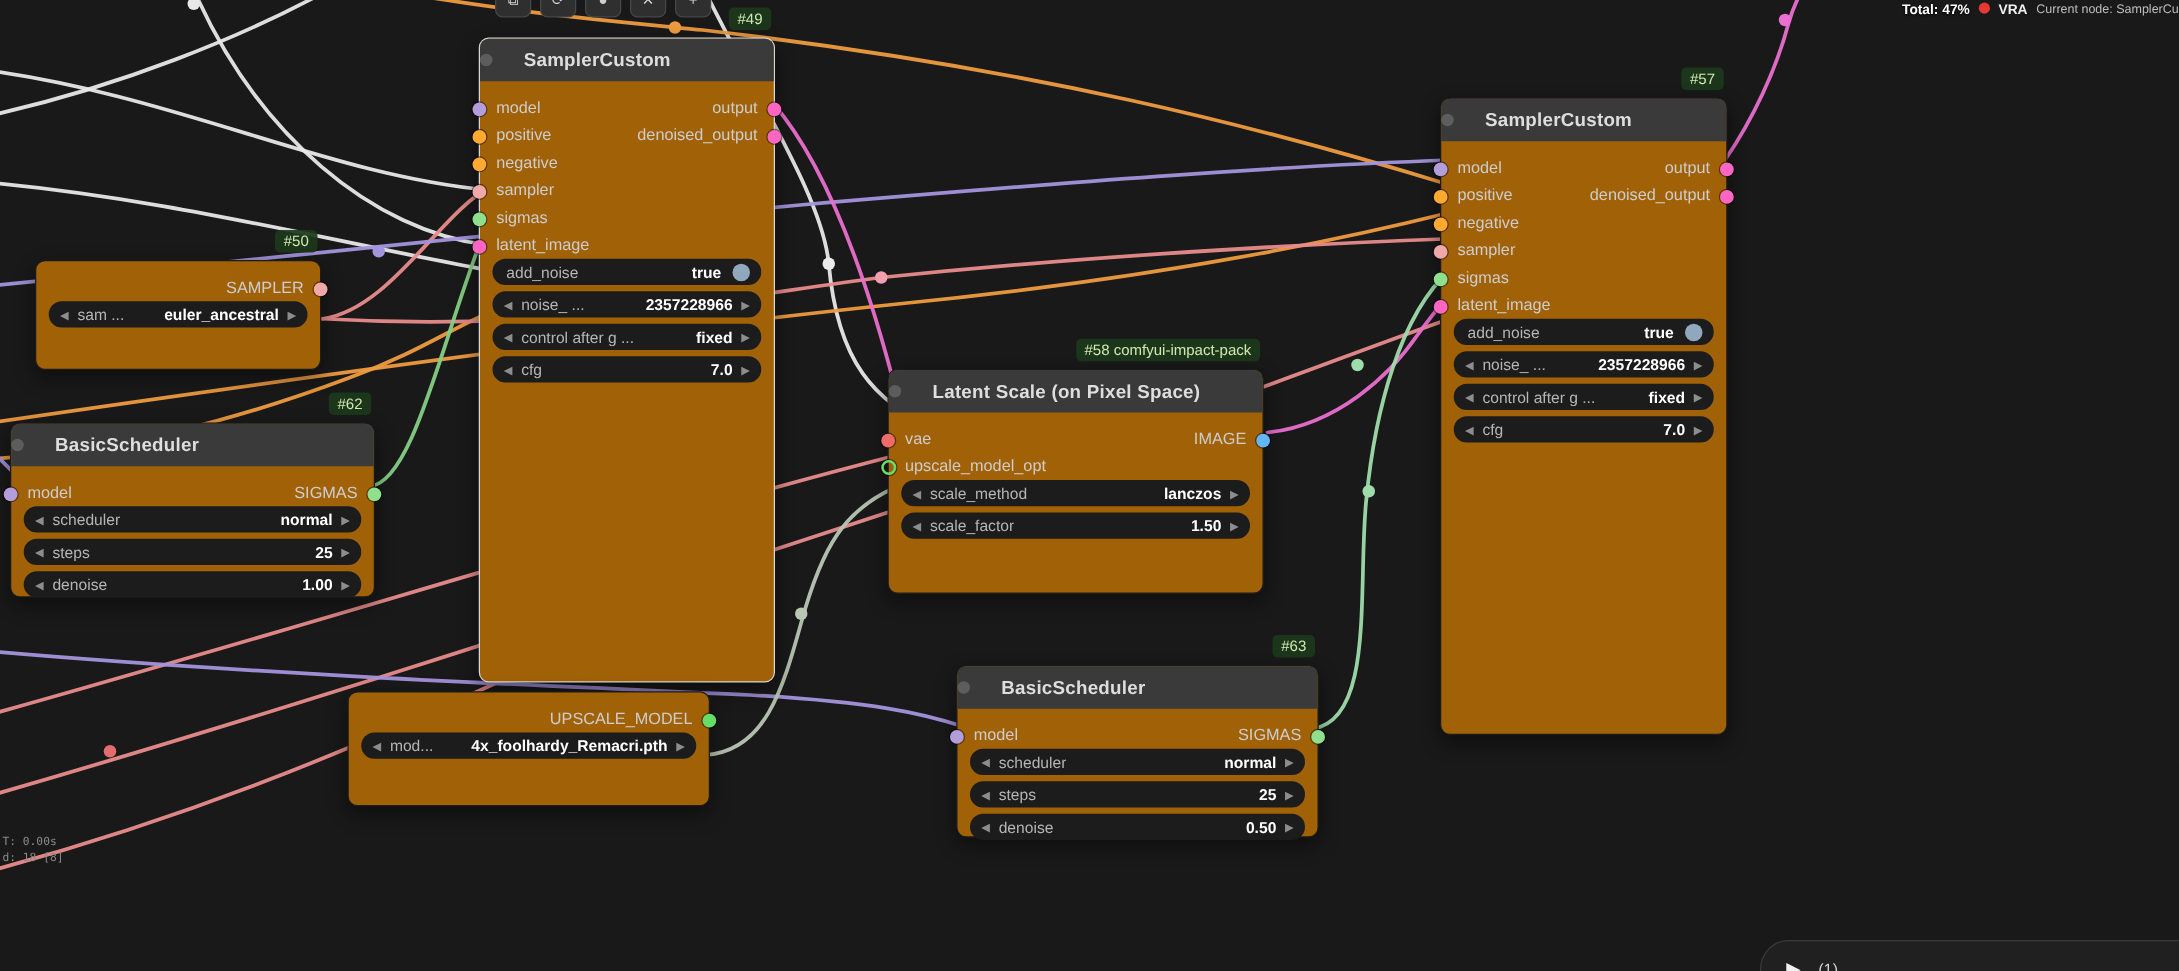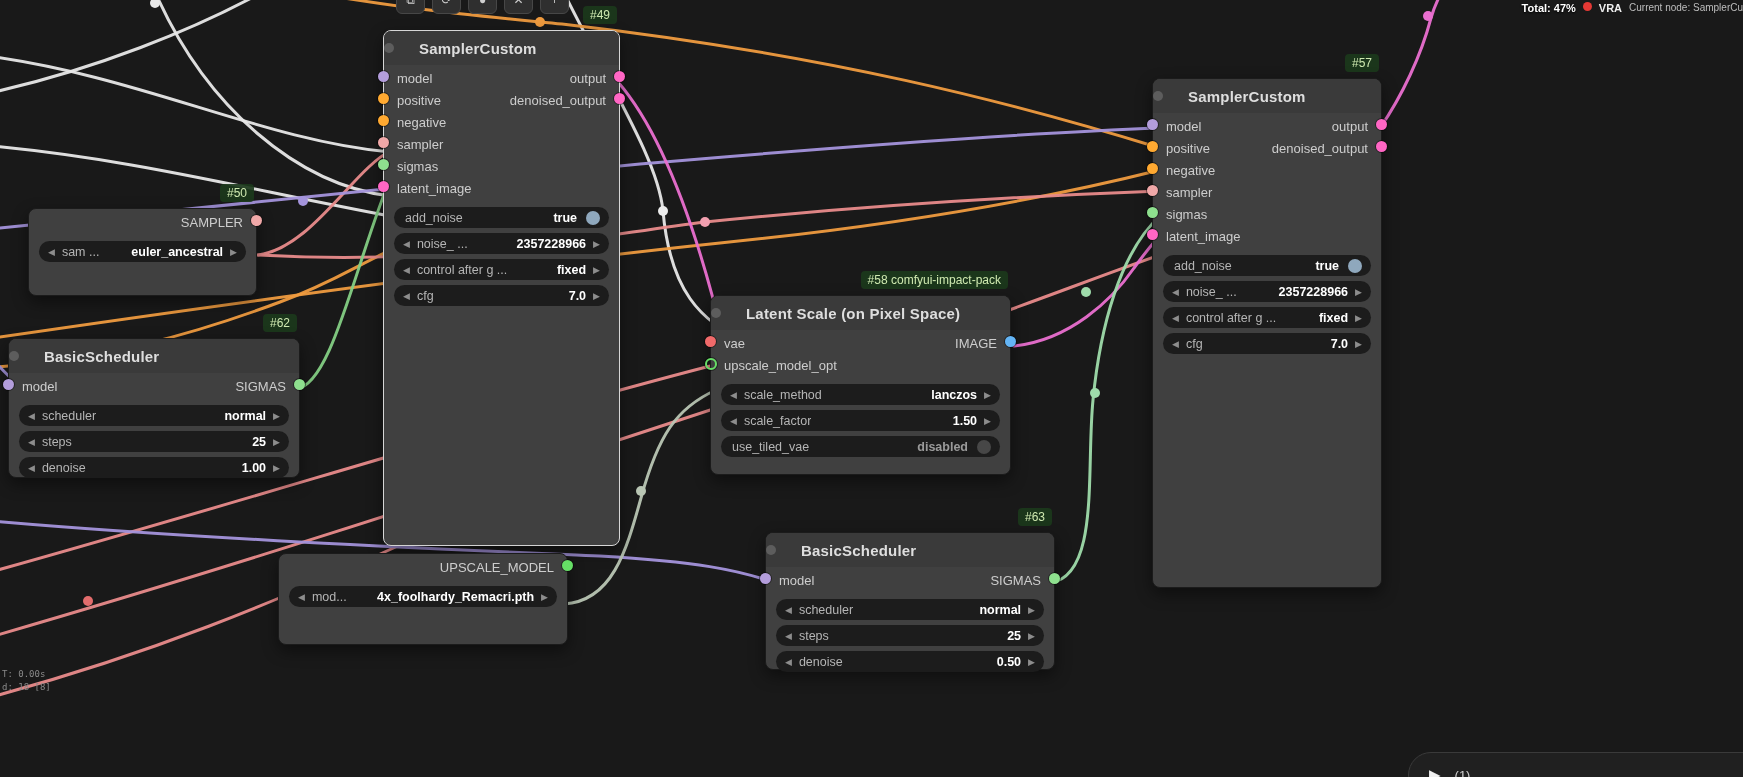--- a/index.html
+++ b/index.html
@@ -1,34 +1,34 @@
 <!DOCTYPE html>
 <html><head>
 <meta charset="utf-8">
 <style>
   html,body{margin:0;padding:0;background:#191919;width:1743px;height:777px;overflow:hidden;
     font-family:"Liberation Sans",sans-serif;position:relative;}
   #canvas{position:absolute;inset:0;width:1743px;height:777px;}
   svg.wires{position:absolute;left:0;top:0;z-index:1;}
   svg.wires path{fill:none;stroke-width:3;stroke-linecap:round;opacity:.95;}
 
-  .node{position:absolute;z-index:2;background:#404040;border:1px solid #1b1b1b;border-radius:8px;
+  .node{position:absolute;z-index:2;background:#a16207;border:1px solid #1b1b1b;border-radius:8px;
     box-shadow:0 6px 16px rgba(0,0,0,.45);box-sizing:border-box;}
   .node.selected{border:1.5px solid #d6d6d6;}
   .node-title{height:34px;background:#3a3a3a;border-radius:7px 7px 0 0;display:flex;align-items:center;
     gap:25px;padding:0 0;box-sizing:border-box;}
   .collapse-dot{width:10px;height:10px;border-radius:50%;background:#5d5d5d;flex:0 0 auto;}
   .title-text{color:#dedede;font-size:15px;font-weight:600;letter-spacing:.2px;white-space:nowrap;
     overflow:hidden;text-overflow:ellipsis;}
   .badge{position:absolute;top:-25px;right:2px;background:rgba(27,56,27,.92);color:#cfe9b0;
     font-size:12px;padding:2px 7px;border-radius:4px;white-space:nowrap;}
   .badge:empty{display:none;}
 
   .ports{position:relative;padding:6px 0 2px;}
-  .port-row{position:relative;height:22px;display:flex;align-items:flex-start;}
+  .port-row{position:relative;height:22px;display:flex;align-items:flex-end;}
   .pin{position:absolute;left:-6px;width:11px;height:11px;border-radius:50%;
     box-shadow:0 0 0 1px rgba(0,0,0,.45);}
   .pin-label{margin-left:13px;color:#cdcdcd;font-size:13px;white-space:nowrap;}
   .pout-label{margin-left:auto;margin-right:13px;color:#cdcdcd;font-size:13px;white-space:nowrap;}
   .pout{position:absolute;right:-6px;width:11px;height:11px;border-radius:50%;
     box-shadow:0 0 0 1px rgba(0,0,0,.45);}
   .dot-model{background:#b39ddb;}
   .dot-cond{background:#ffa931;}
   .dot-sampler{background:#f0a8a8;}
   .dot-sigmas{background:#8ee08e;}
@@ -259,25 +259,20 @@
         <span class="wlabel">scale_method</span>
         <span class="wvalue">lanczos</span>
         <span class="arrow">▶</span>
       </div>
       <div class="widget">
         <span class="arrow">◀</span>
         <span class="wlabel">scale_factor</span>
         <span class="wvalue">1.50</span>
         <span class="arrow">▶</span>
       </div>
-      <div class="widget toggle">
-        <span class="wlabel">use_tiled_vae</span>
-        <span class="wvalue dim">disabled</span>
-        <span class="knob off"></span>
-      </div>
     </div>
   </div>
 
   <div class="node" style="left:278px;top:553px;width:290px;height:92px">
 
     <div class="ports">
       <div class="port-row">
         <span class="pout-label">UPSCALE_MODEL</span>
         <span class="pout dot-upscale"></span>
       </div>

